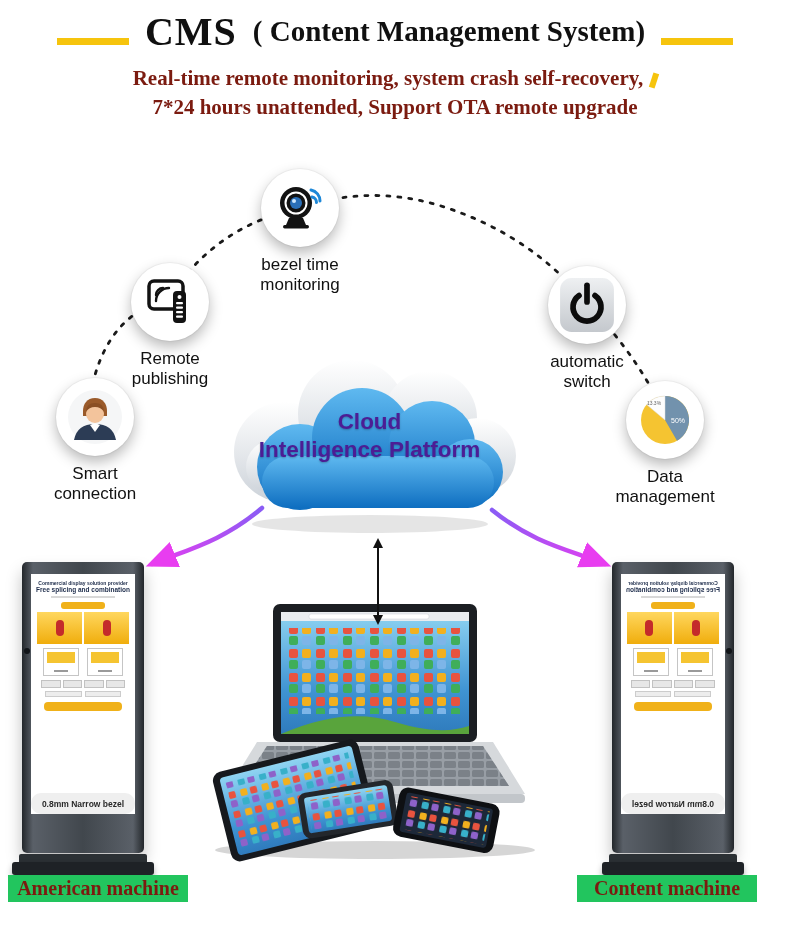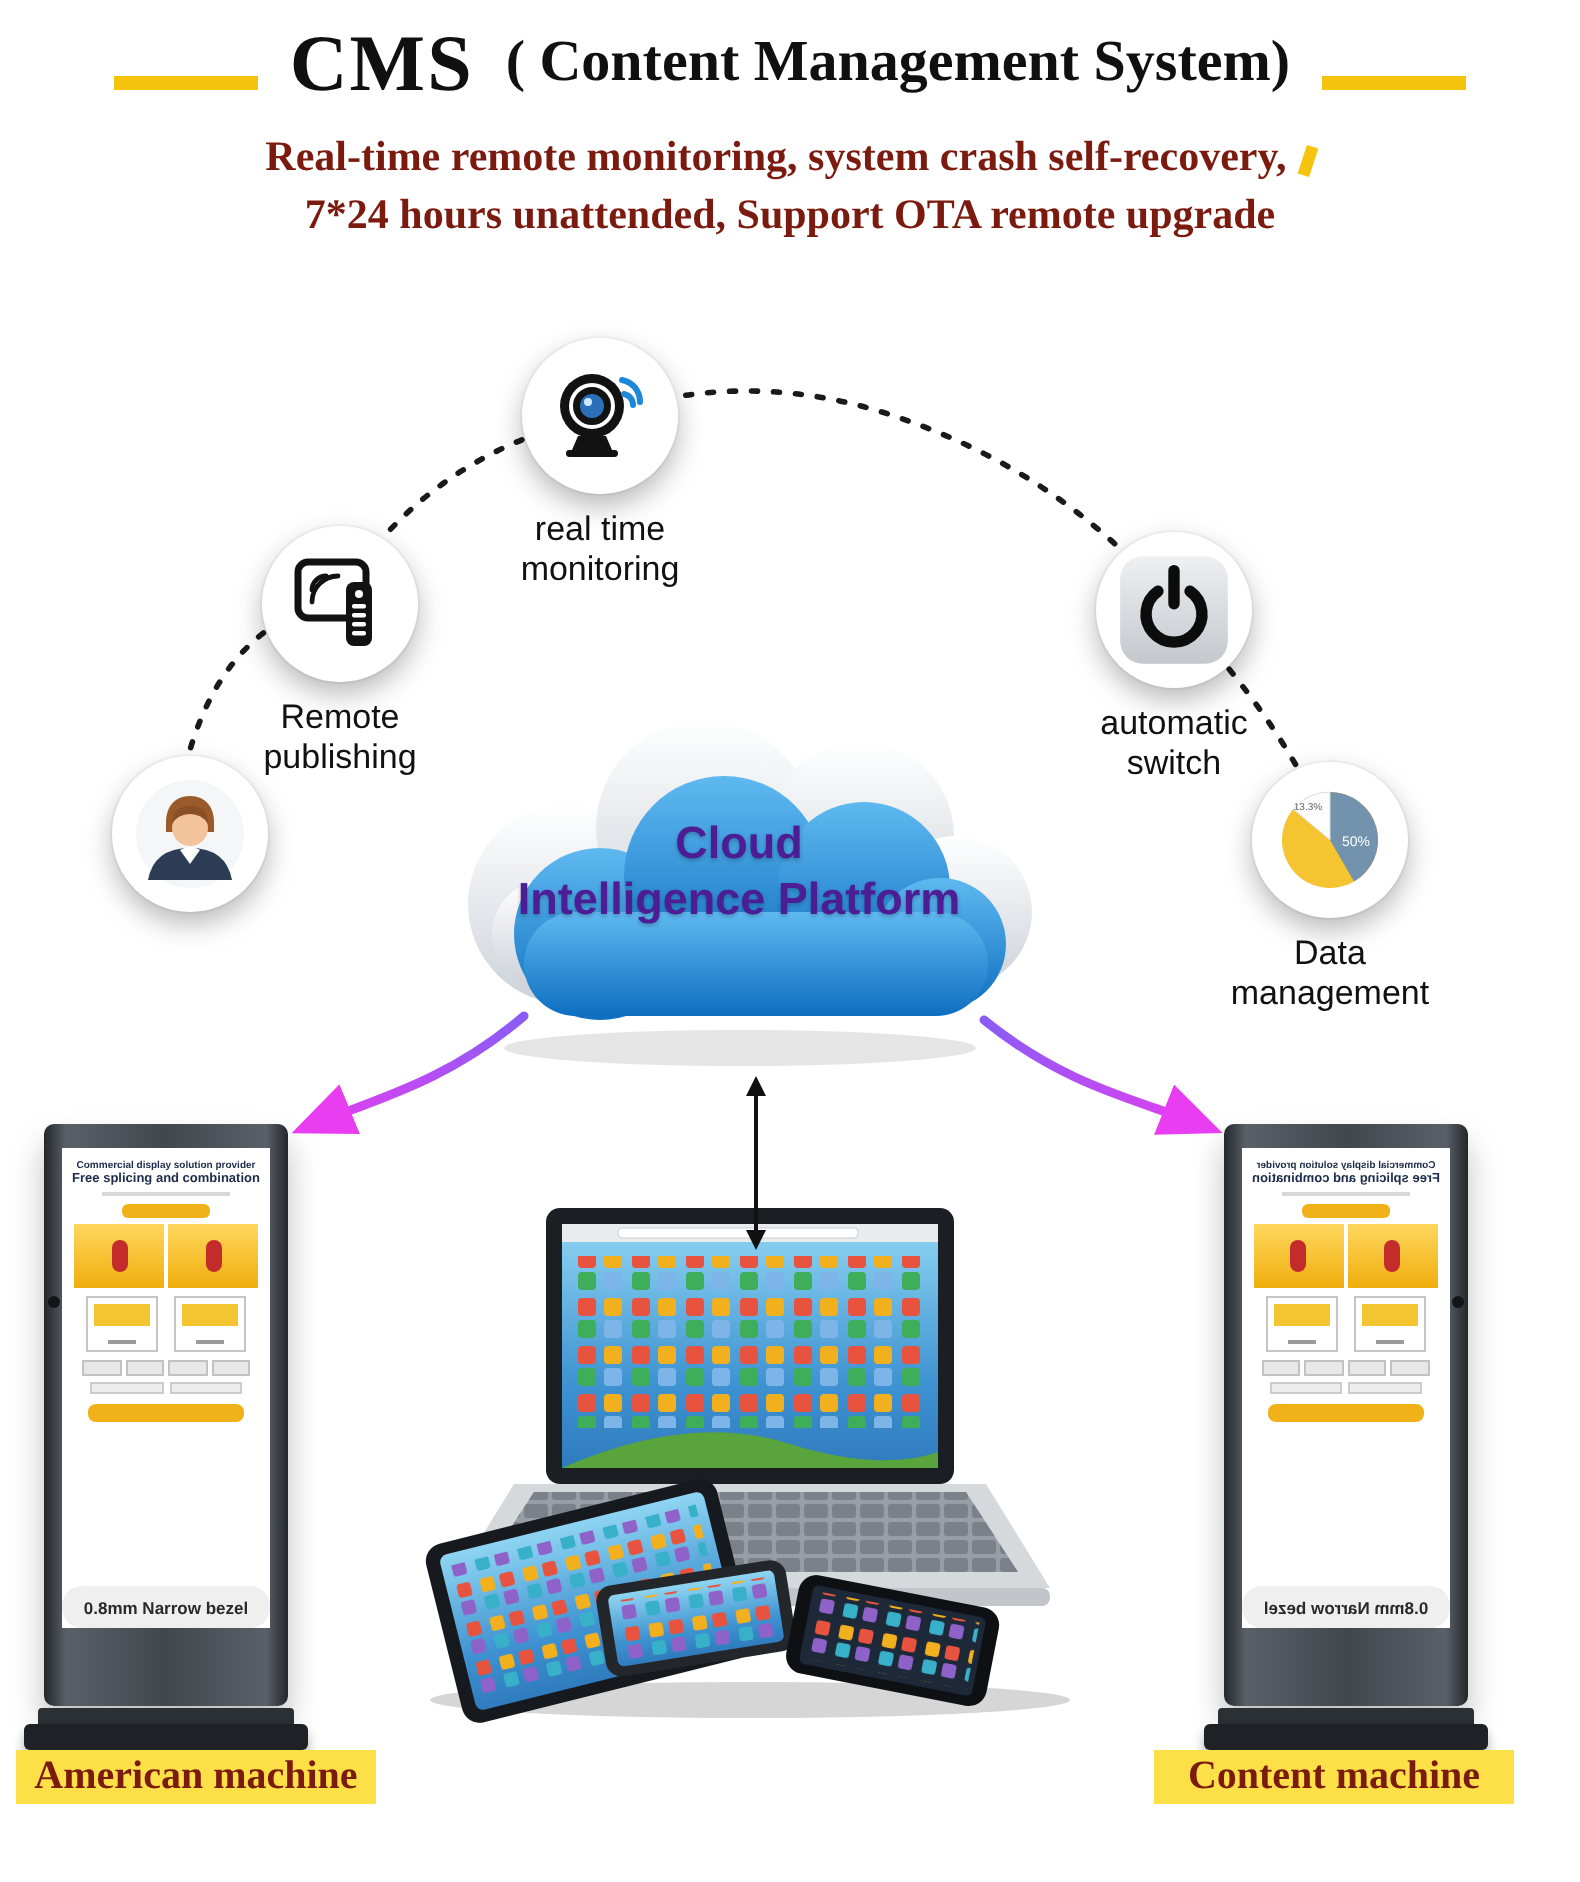--- a/index.html
+++ b/index.html
@@ -59,21 +59,21 @@
   .spk { position:absolute; top:86px; left:2px; width:6px; height:6px; border-radius:50%; background:#111418; }
   .kiosk.flip .spk { left:auto; right:2px; }
   .kstep { position:absolute; left:-3px; bottom:10px; width:128px; height:11px; background:#2b3034; border-radius:2px; }
   .kbase { position:absolute; left:-10px; bottom:0; width:142px; height:13px; background:#1e2226; border-radius:3px;
             box-shadow:0 4px 6px rgba(0,0,0,.3); }
 
   
   .laptop { position:absolute; left:205px; top:598px; width:340px; height:265px; z-index:2; }
 
   
-  .bottom-label { position:absolute; top:875px; height:27px; background:#fde047; z-index:5;
+  .bottom-label { position:absolute; top:875px; height:27px; background:#22c55e; z-index:5;
             display:flex; align-items:center; justify-content:center;
             font-family:"Liberation Serif",serif; font-weight:700; font-size:20px; color:#7b1b10; }
   .bottom-label.left { left:8px; width:180px; }
   .bottom-label.right { left:577px; width:180px; }
 </style>
 </head>
 <body>
 
 <div class="page">
 
@@ -155,21 +155,21 @@
         <circle cx="22" cy="22" r="10.5" fill="none" stroke="#fff" stroke-width="2"></circle>
         <circle cx="22" cy="22" r="6" fill="#2a6fb8"></circle>
         <circle cx="20" cy="20" r="2" fill="#cfe8ff"></circle>
         <path d="M15 37 L29 37 L32 44 L12 44 Z" fill="#121212"></path>
         <rect x="9" y="44" width="26" height="3.5" rx="1.7" fill="#121212"></rect>
         <path d="M37 9 a11 11 0 0 1 9 11" stroke="#1e88d8" stroke-width="3" fill="none" stroke-linecap="round"></path>
         <path d="M38 16 a5.5 5.5 0 0 1 4.5 5.5" stroke="#1e88d8" stroke-width="3" fill="none" stroke-linecap="round"></path>
       </svg>
     </div>
     <div class="flabel">
-      <span>real time</span><br>
+      <span>bezel time</span><br>
       <span>monitoring</span>
     </div>
   </div>
 
 
   <div class="feature" style="left:95px;top:263px">
     <div class="circle">
       <svg width="50" height="50" viewBox="0 0 50 50">
         <rect x="4" y="4" width="34" height="28" rx="5" fill="none" stroke="#121212" stroke-width="3.5"></rect>
         <path d="M11 18 a7 7 0 0 1 7 -7" fill="none" stroke="#121212" stroke-width="2.4" stroke-linecap="round"></path>
@@ -211,20 +211,24 @@
   <div class="feature" style="left:20px;top:378px">
     <div class="circle">
       <svg width="58" height="58" viewBox="0 0 58 58">
         <circle cx="29" cy="29" r="27" fill="#f5f6f7"></circle>
         <path d="M29 10 c-8 0 -12 6 -12 13 l0 5 l24 0 l0 -5 c0 -7 -4 -13 -12 -13 z" fill="#9a5a2a"></path>
         <circle cx="29" cy="26" r="9" fill="#f3c49c"></circle>
         <path d="M20 24 q0 -9 9 -9 q9 0 9 9 q-3 -5 -9 -5 q-6 0 -9 5 z" fill="#8a4f24"></path>
         <path d="M8 52 q3 -16 21 -16 q18 0 21 16 z" fill="#2c3c55"></path>
         <path d="M24 37 l5 7 l5 -7 q-5 -3 -10 0 z" fill="#ffffff"></path>
       </svg>
+    </div>
+    <div class="flabel">
+      <span>Smart</span><br>
+      <span>connection</span>
     </div>
   </div>
 
   <div class="feature" style="left:590px;top:381px">
     <div class="circle">
       <svg width="56" height="56" viewBox="0 0 56 56">
         <circle cx="28" cy="28" r="24" fill="#f5c431"></circle>
         <path d="M28 28 L28 4 A24 24 0 0 1 40 48.8 Z" fill="#7292ad"></path>
         <path d="M28 28 L28 4 A24 24 0 0 0 9.6 12.6 Z" fill="#fdfdfd" stroke="#dddddd" stroke-width="0.5"></path>
         <text x="17" y="13" text-anchor="middle" font-size="5" fill="#666" font-family="Liberation Sans, sans-serif">13.3%</text>

